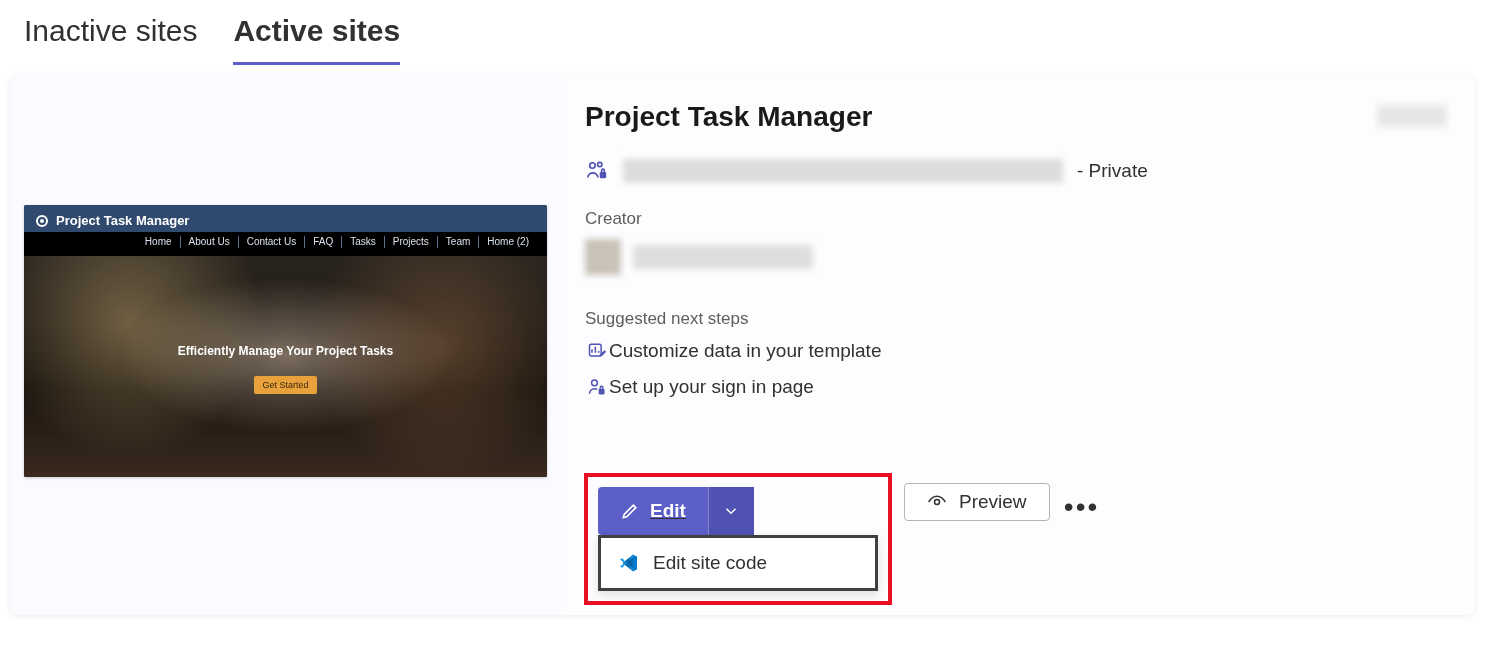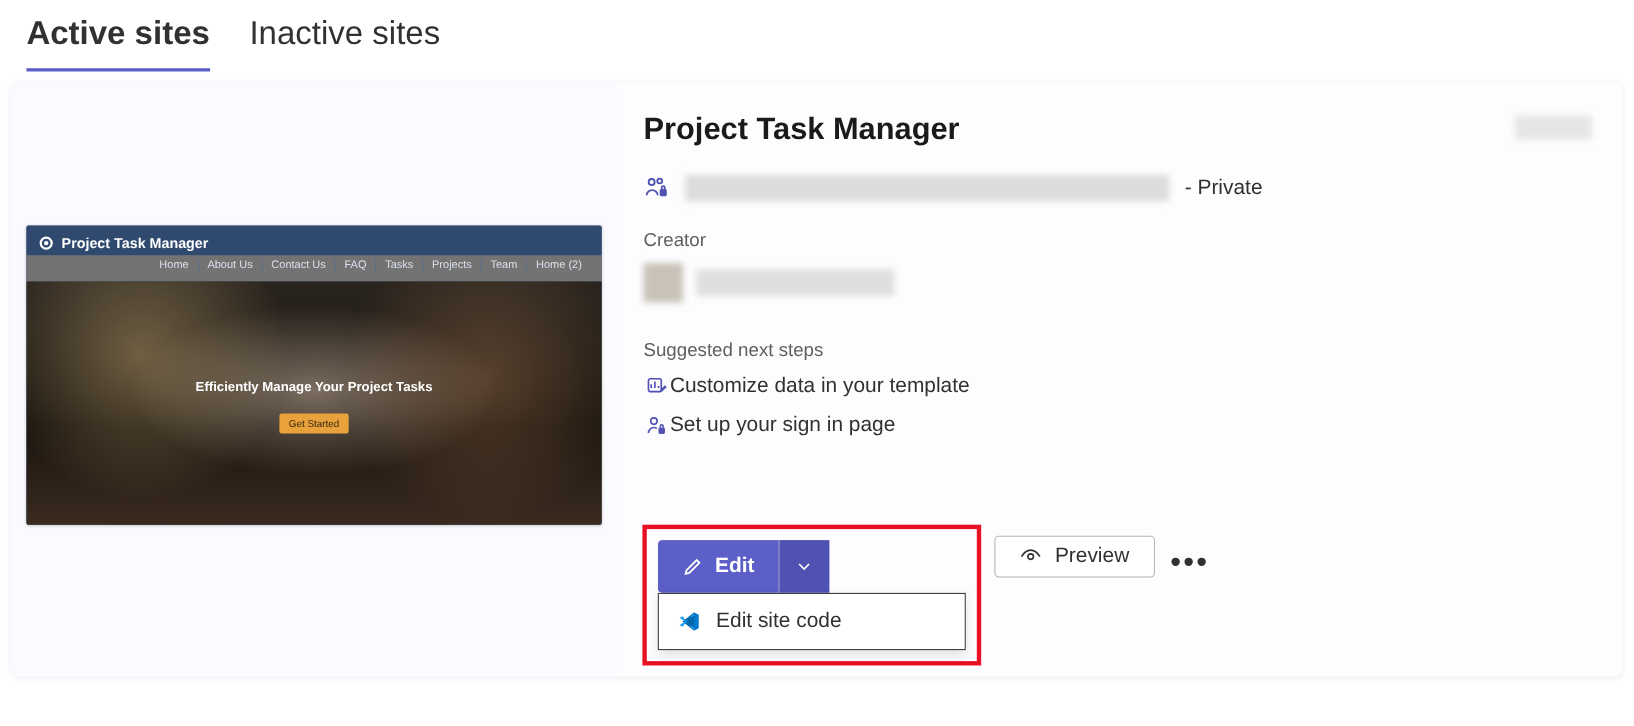--- a/index.html
+++ b/index.html
@@ -73,21 +73,21 @@
   }
   .thumb-logo::after{
     content:""; position:absolute; inset:2px; border-radius:50%; background:#fff;
   }
   .thumb-title {
     color: #fff; font-size: 13px; font-weight: 600;
   }
   .thumb-nav {
     display: flex;
     justify-content: flex-end;
-    background: #737373;
+    background: #000000;
     padding: 4px 10px 8px 10px;
     gap: 0;
   }
   .thumb-nav-item {
     color: #d9e1ec;
     font-size: 10px;
     padding: 0 8px;
     border-right: 1px solid #5a6f8c;
     line-height: 12px;
   }
@@ -218,20 +218,21 @@
     padding: 10px;
     display:flex;
     flex-direction:column;
     gap: 0;
   }
   .split-btn {
     display:flex;
     height: 48px;
     border-radius: 4px;
     overflow:hidden;
+    text-decoration:underline;
   }
   .btn-primary {
     background: #5b5fc7;
     color:#fff;
     font-size: 19px;
     font-weight:600;
     display:flex;
     align-items:center;
     gap:10px;
     padding: 0 22px;
@@ -244,21 +245,21 @@
     width: 46px;
     display:flex;
     align-items:center;
     justify-content:center;
     cursor:pointer;
     border:none;
     border-left: 1px solid rgba(255,255,255,0.3);
   }
   .dropdown {
     background:#fff;
-    border:1px solid #404040;
+    border:3px solid #404040;
     box-shadow: 0 4px 10px rgba(0,0,0,0.12);
     width: 280px;
     margin-top: 0;
   }
   .dropdown-item {
     display:flex;
     align-items:center;
     gap:14px;
     padding: 14px 16px;
     font-size: 19px;
@@ -288,22 +289,22 @@
     font-size:28px;
     color:#323130;
     margin-top:10px;
     letter-spacing: 2px;
   }
 </style>
 </head>
 <body>
 
 <div class="tabs">
+  <div class="tab">Inactive sites</div>
   <div class="tab active">Active sites</div>
-  <div class="tab">Inactive sites</div>
 </div>
 
 <div class="card">
   <div class="thumb-col">
     <div class="thumb">
       <div class="thumb-header">
         <span class="thumb-logo"></span>
         <span class="thumb-title">Project Task Manager</span>
       </div>
       <div class="thumb-nav">

